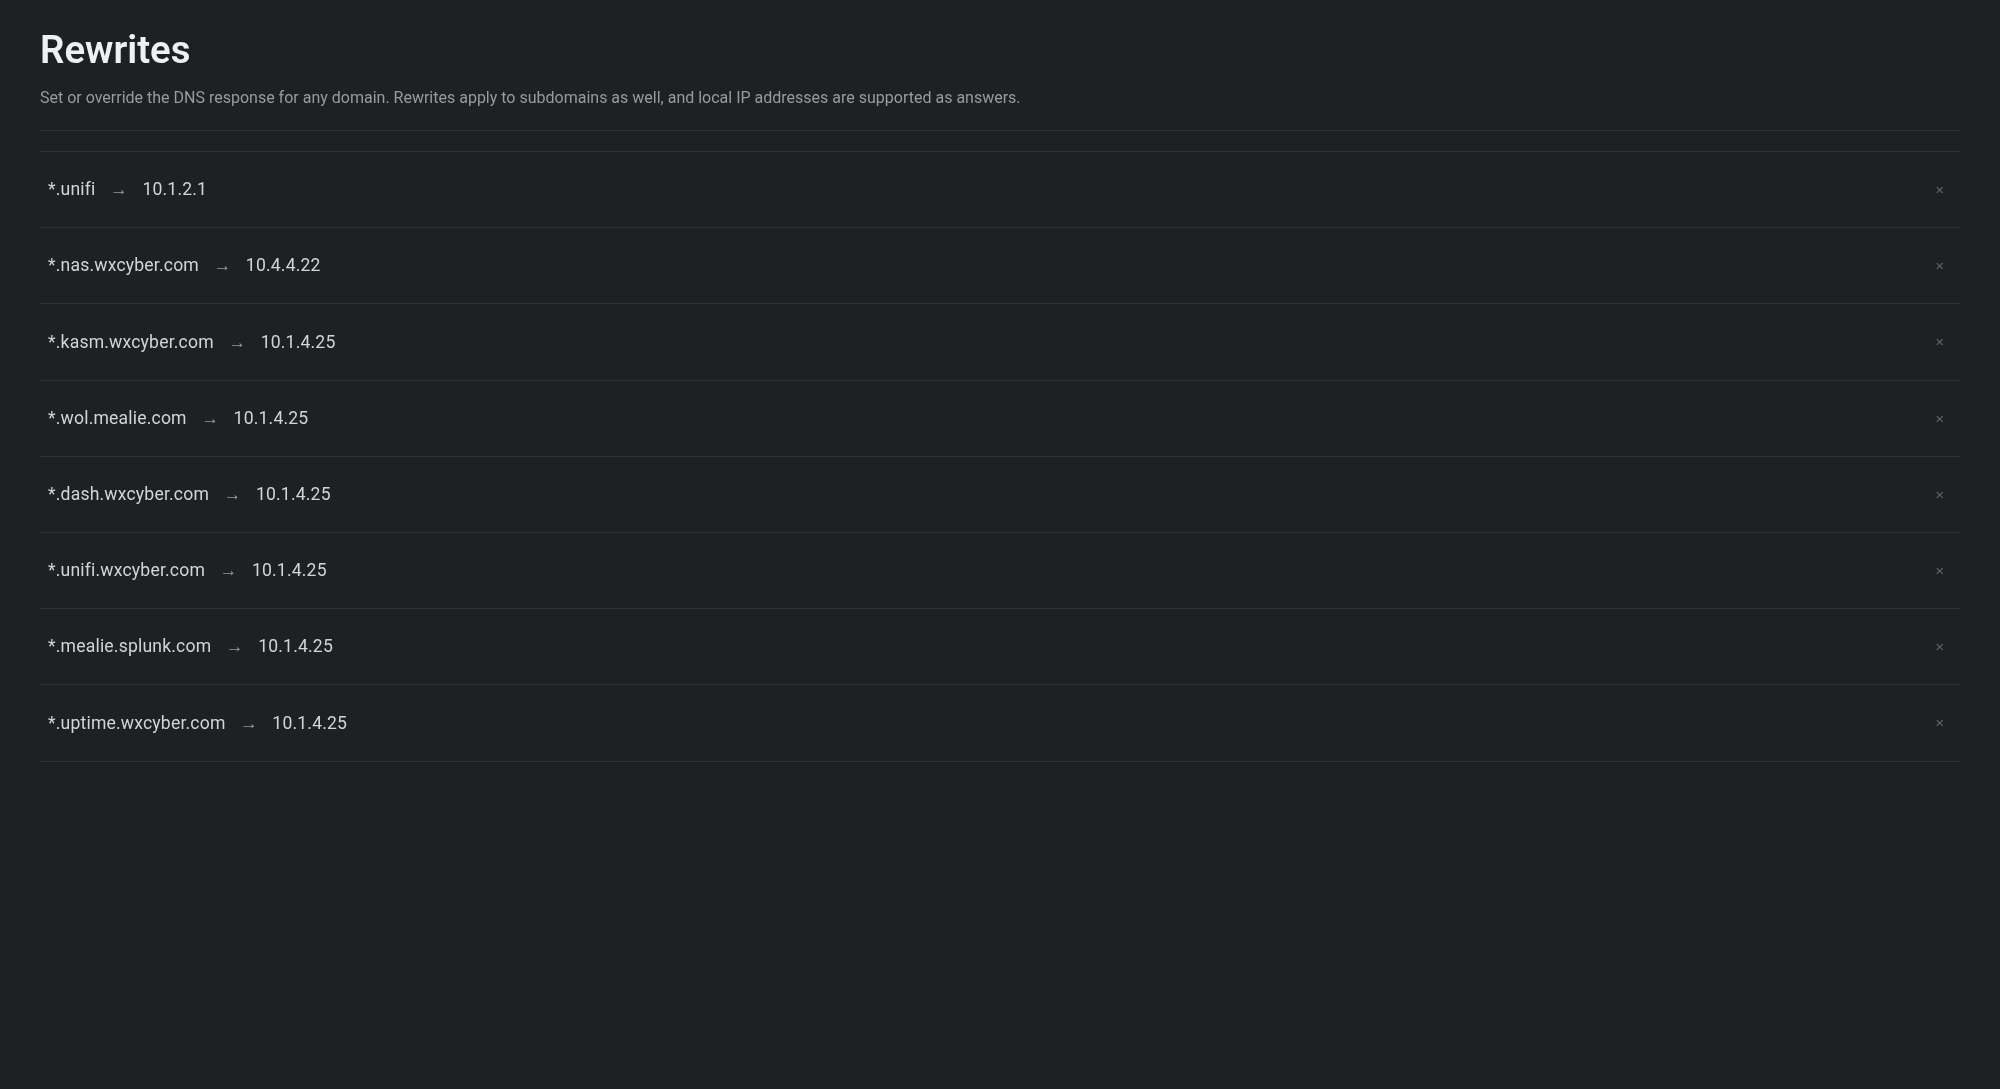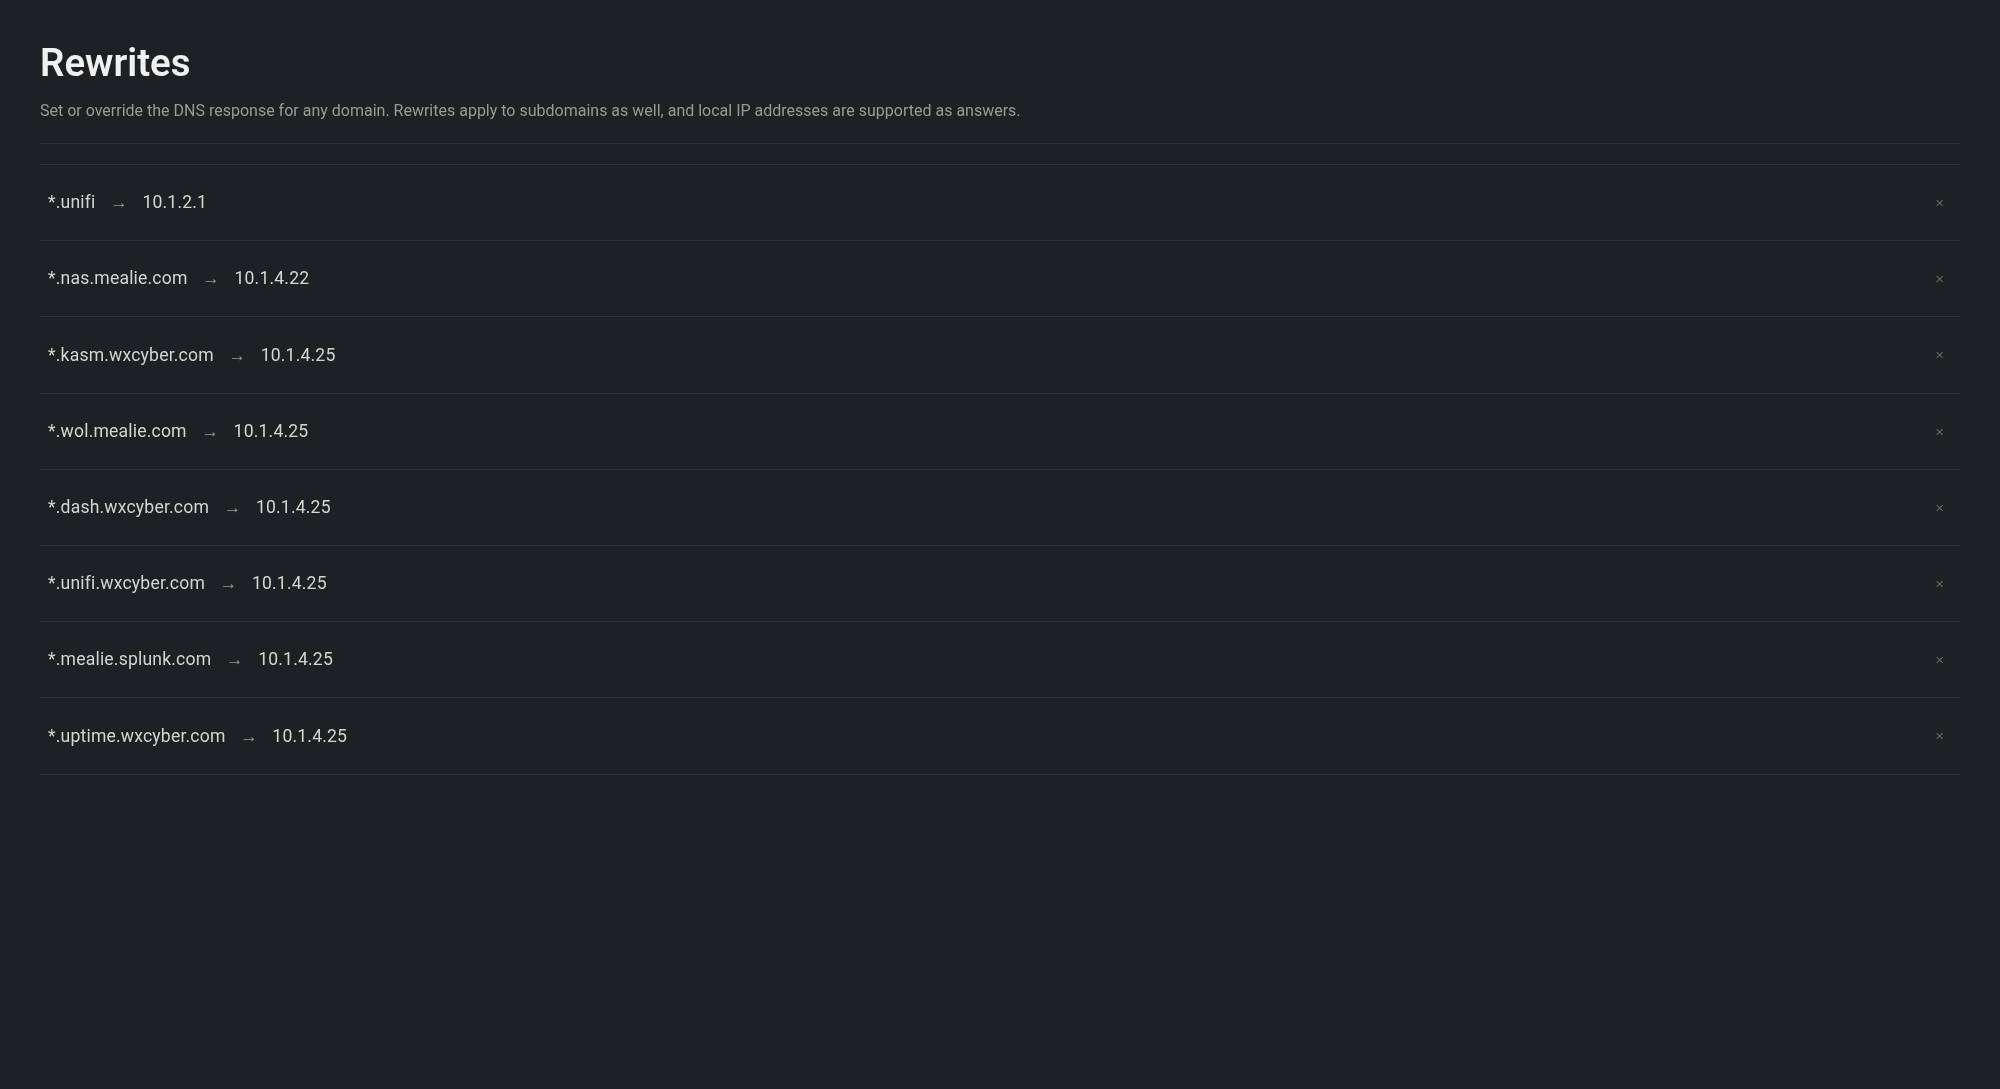--- a/index.html
+++ b/index.html
@@ -10,21 +10,21 @@
 
     body {
       background-color: #1e2124;
       color: #e0e0e0;
       font-family: -apple-system, BlinkMacSystemFont, 'Segoe UI', Roboto, sans-serif;
       width: 2000px;
       min-height: 1089px;
     }
 
     .container {
-      padding: 40px 40px;
+      padding: 27px 40px;
       max-width: 2000px;
     }
 
     .page-title {
       font-size: 2.4rem;
       font-weight: 600;
       color: #f0f0f0;
       margin-bottom: 14px;
     }
 
@@ -100,21 +100,21 @@
   <hr class="divider">
 
   <ul class="rewrite-list" id="rewrite-list">
   <li class="rewrite-item">
         <span class="rewrite-text"><span>*.unifi</span><span class="arrow"> → </span><span class="ip">10.1.2.1</span></span>
         <button class="delete-btn" aria-label="Delete rewrite">
           <span class="x-icon">×</span>
         </button>
       </li>
       <li class="rewrite-item">
-        <span class="rewrite-text"><span>*.nas.mealie.com</span><span class="arrow"> → </span><span class="ip">10.1.4.22</span></span>
+        <span class="rewrite-text"><span>*.nas.wxcyber.com</span><span class="arrow"> → </span><span class="ip">10.4.4.22</span></span>
         <button class="delete-btn" aria-label="Delete rewrite">
           <span class="x-icon">×</span>
         </button>
       </li>
       <li class="rewrite-item">
         <span class="rewrite-text"><span>*.kasm.wxcyber.com</span><span class="arrow"> → </span><span class="ip">10.1.4.25</span></span>
         <button class="delete-btn" aria-label="Delete rewrite">
           <span class="x-icon">×</span>
         </button>
       </li>

